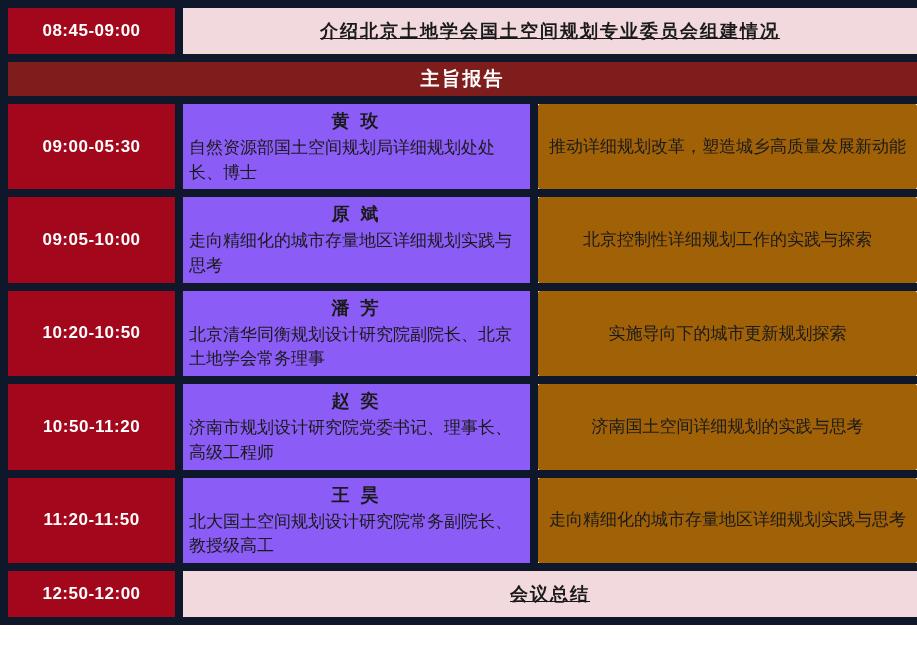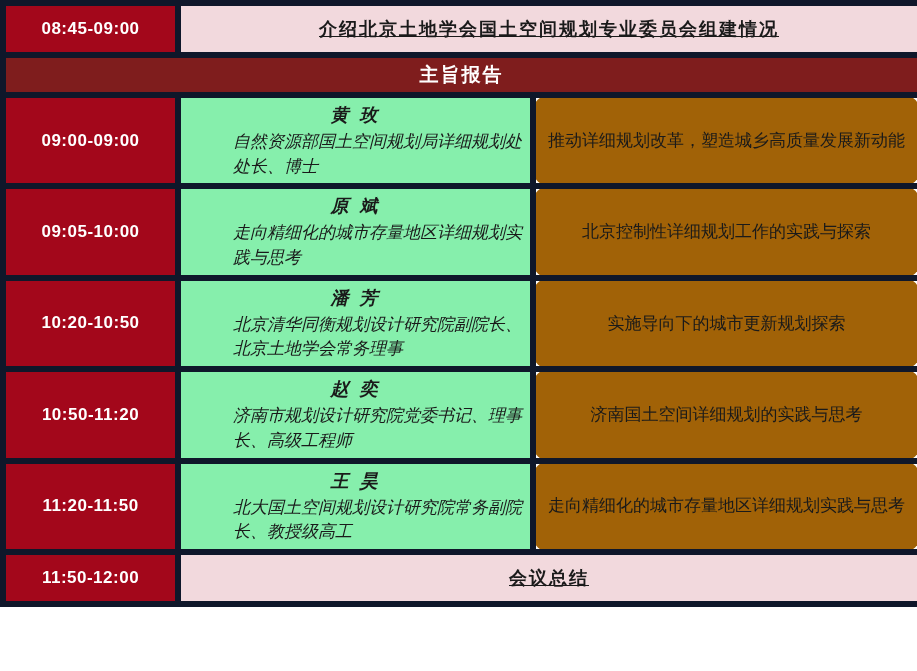--- a/index.html
+++ b/index.html
@@ -12,21 +12,21 @@
     height: 671px;
     font-family: "Liberation Sans", "DejaVu Sans", sans-serif;
     overflow: hidden;
   }
   #agenda {
     width: 917px;
     border-collapse: collapse;
     table-layout: fixed;
   }
   #agenda td {
-    border: 6px solid #0f172a;
+    border: 8px solid #0f172a;
     vertical-align: middle;
     padding: 4px;
   }
   .col-time { width: 175px; }
   .col-speaker { width: 355px; }
   .col-topic { width: 387px; }
 
   .cell-time {
     background: #a3071b;
     color: #ffffff;
@@ -39,40 +39,38 @@
   .cell-topic {
     background: #a16207;
     color: #1a1a1a;
     font-size: 17px;
     line-height: 1.5;
     padding: 10px 16px;
     text-align: center;
     border-radius: 16px;
   }
   .cell-speaker {
-    background: #86efac;
+    background: #8b5cf6;
     color: #1a1a1a;
     font-size: 17px;
     line-height: 1.45;
     padding: 10px 18px;
     text-align: center;
-    font-style: italic;
   }
   .speaker-name {
     font-weight: bold;
     font-size: 18px;
     letter-spacing: 3px;
     display: block;
     margin-bottom: 2px;
   }
   .speaker-title {
     display: block;
     text-align: left;
     padding: 0 2px;
-    margin-left: 46px;
   }
   .cell-section {
     background: #7f1d1d;
     color: #ffffff;
     font-weight: bold;
     font-size: 19px;
     text-align: center;
     letter-spacing: 2px;
     padding: 13px 0;
   }
@@ -108,21 +106,21 @@
     <tr class="row-short">
       <td class="cell-time">08:45-09:00</td>
       <td class="cell-wide-bold" colspan="2">介绍北京土地学会国土空间规划专业委员会组建情况</td>
     </tr>
 
     <tr>
       <td class="cell-section" colspan="3">主旨报告</td>
     </tr>
 
     <tr>
-      <td class="cell-time">09:00-09:00</td>
+      <td class="cell-time">09:00-05:30</td>
       <td class="cell-speaker">
         <span class="speaker-name">黄 玫</span>
         <span class="speaker-title">自然资源部国土空间规划局详细规划处处长、博士</span>
       </td>
       <td class="cell-topic">推动详细规划改革，塑造城乡高质量发展新动能</td>
     </tr>
 
     <tr>
       <td class="cell-time">09:05-10:00</td>
       <td class="cell-speaker">
@@ -154,17 +152,17 @@
     <tr>
       <td class="cell-time">11:20-11:50</td>
       <td class="cell-speaker">
         <span class="speaker-name">王 昊</span>
         <span class="speaker-title">北大国土空间规划设计研究院常务副院长、教授级高工</span>
       </td>
       <td class="cell-topic">走向精细化的城市存量地区详细规划实践与思考</td>
     </tr>
 
     <tr class="row-short">
-      <td class="cell-time">11:50-12:00</td>
+      <td class="cell-time">12:50-12:00</td>
       <td class="cell-wide-bold" colspan="2">会议总结</td>
     </tr>
   </tbody>
 </table>
 
 </body></html>

